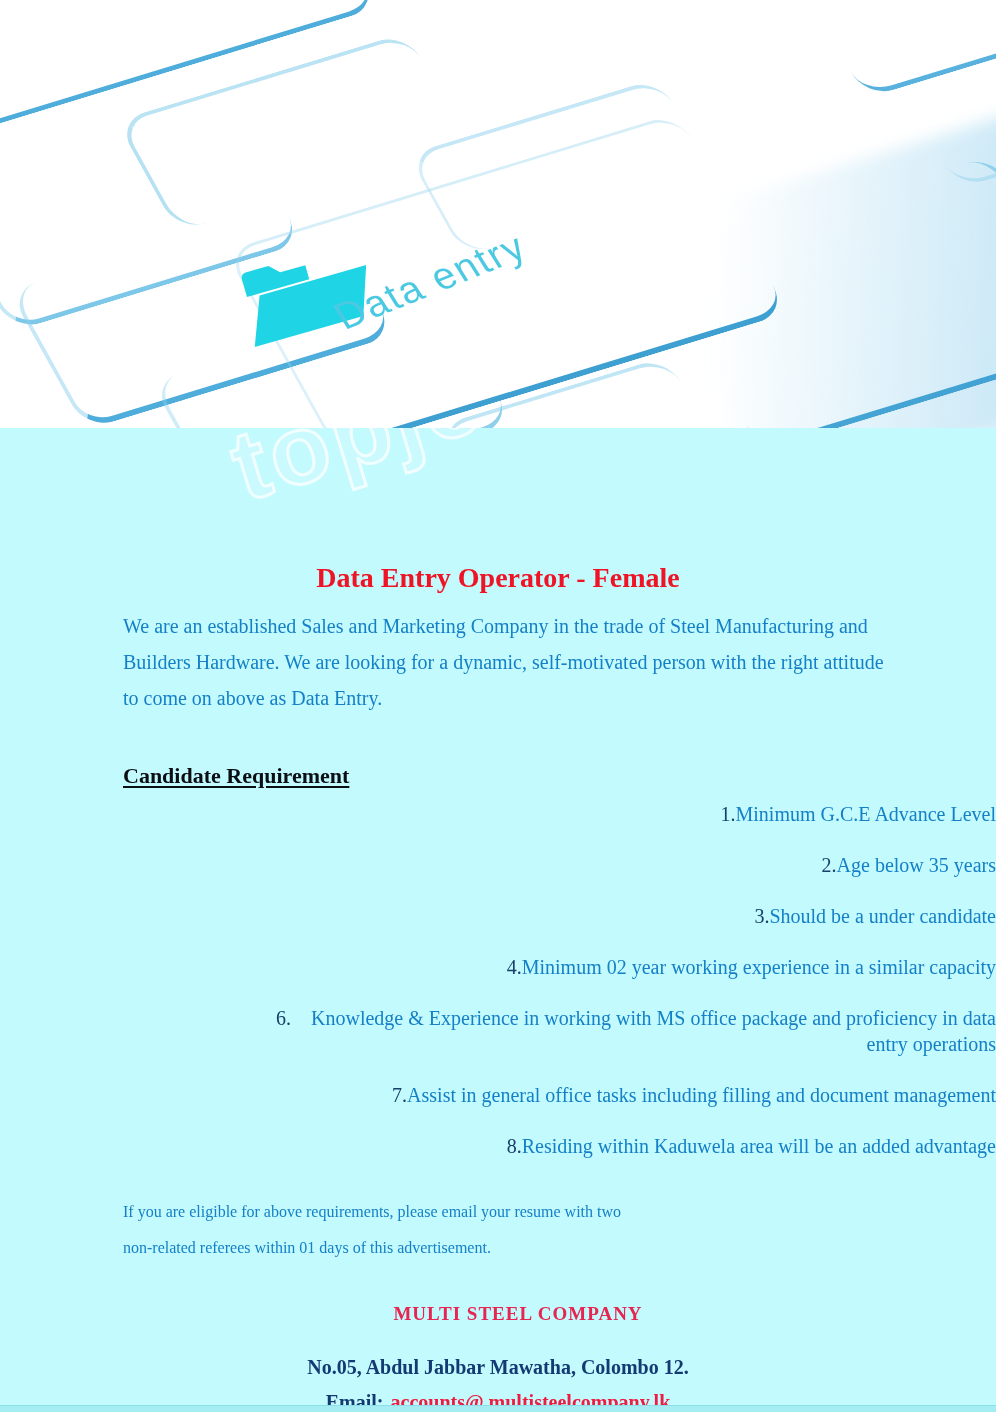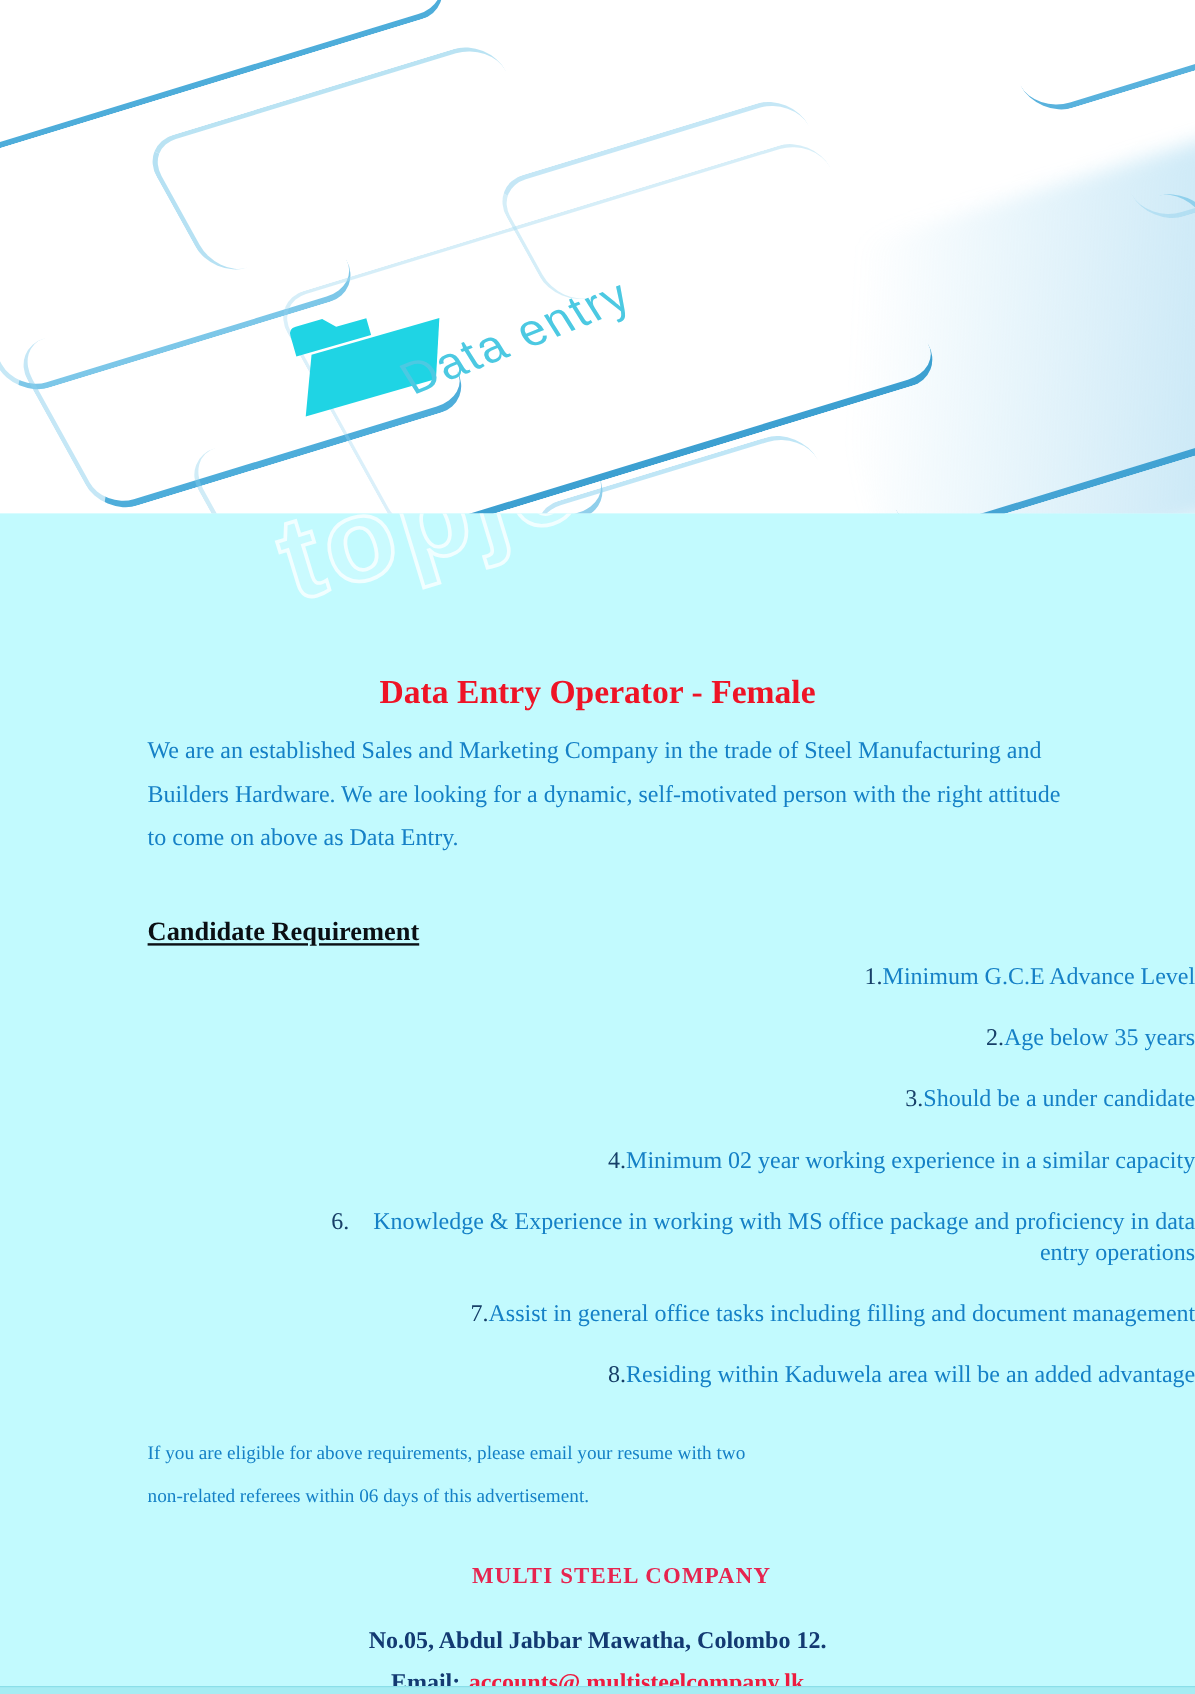--- a/index.html
+++ b/index.html
@@ -122,21 +122,21 @@
       <div class="req-item">
         <span class="num">7.</span><span class="txt">Assist in general office tasks including filling and document management</span>
       </div>
       <div class="req-item">
         <span class="num">8.</span><span class="txt">Residing within Kaduwela area will be an added advantage</span>
       </div>
     </div>
 
     <p class="closing">
       <span class="ln">If you are eligible for above requirements, please email your resume with two</span>
-      <span class="ln">non-related referees within 06 days of this advertisement.</span>
+      <span class="ln">non-related referees within 01 days of this advertisement.</span>
     </p>
 
     <div class="footer">
       <div class="company">MULTI STEEL COMPANY</div>
       <div class="address">No.05, Abdul Jabbar Mawatha, Colombo 12.</div>
       <div class="email-line">
         <span class="email-label">Email:</span><a class="email-link" href="#">accounts@ multisteelcompany.lk</a>
       </div>
     </div>
   </div>

